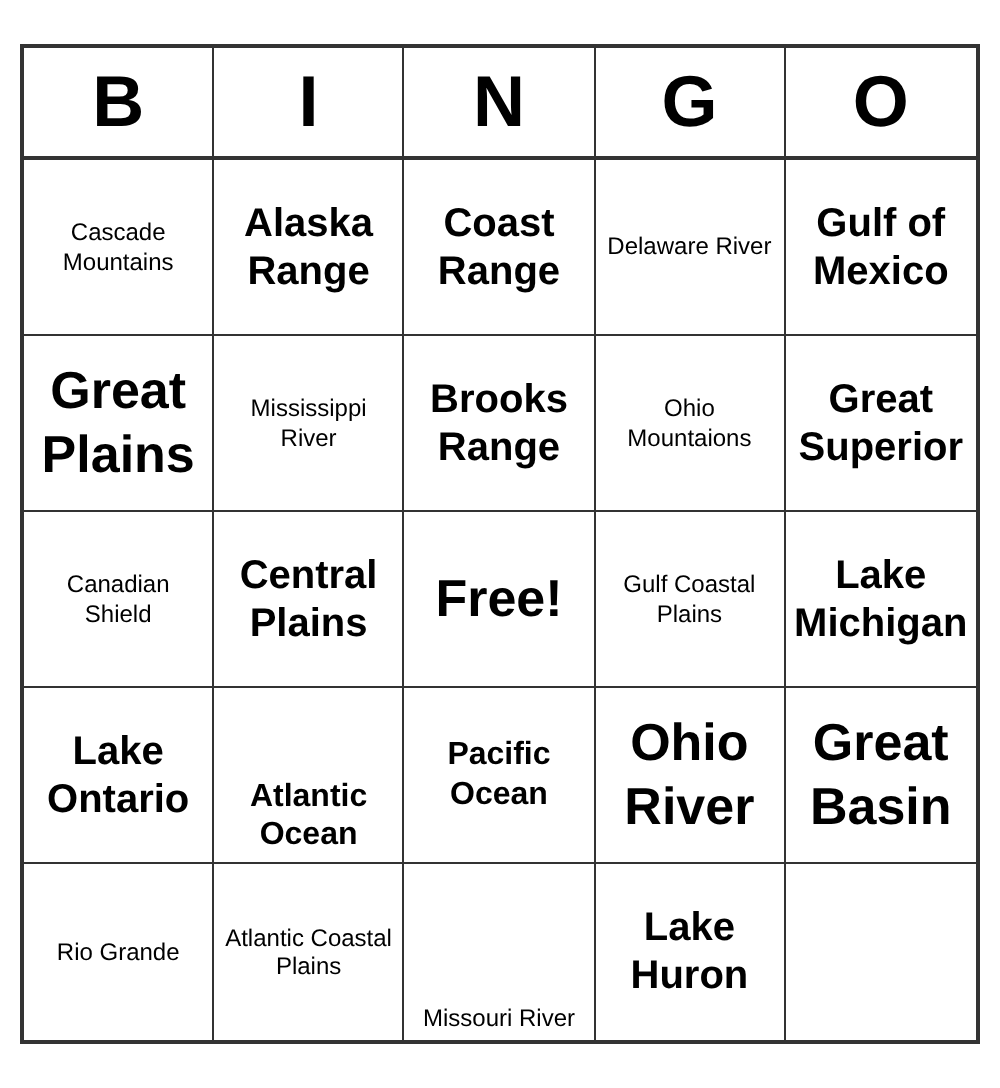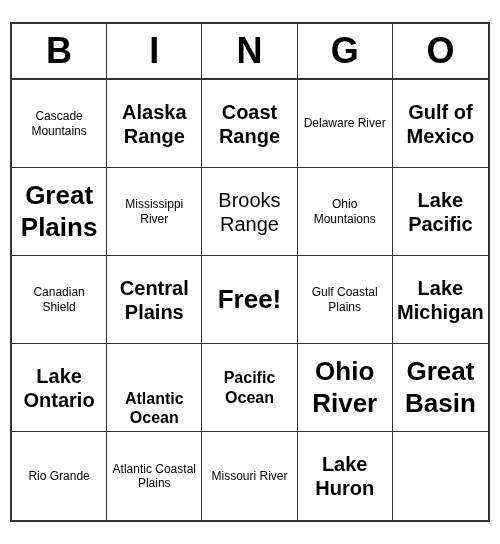--- a/index.html
+++ b/index.html
@@ -85,28 +85,28 @@
       </div>
       <div class="bingo-cell" style="font-size: 20px; font-weight: bold;">
         <span class="cell-text">Gulf of Mexico</span>
       </div>
       <div class="bingo-cell" style="font-size: 26px; font-weight: bold;">
         <span class="cell-text">Great Plains</span>
       </div>
       <div class="bingo-cell" style="font-size: 12px;">
         <span class="cell-text">Mississippi River</span>
       </div>
-      <div class="bingo-cell" style="font-size: 20px; font-weight: normal;">
+      <div class="bingo-cell" style="font-size: 20px; font-weight: bold;">
         <span class="cell-text">Brooks Range</span>
       </div>
       <div class="bingo-cell" style="font-size: 12px;">
         <span class="cell-text">Ohio Mountaions</span>
       </div>
       <div class="bingo-cell" style="font-size: 20px; font-weight: bold;">
-        <span class="cell-text">Lake Pacific</span>
+        <span class="cell-text">Great Superior</span>
       </div>
       <div class="bingo-cell" style="font-size: 12px;">
         <span class="cell-text">Canadian Shield</span>
       </div>
       <div class="bingo-cell" style="font-size: 20px; font-weight: bold;">
         <span class="cell-text">Central Plains</span>
       </div>
       <div class="bingo-cell" style="font-size: 26px; font-weight: bold;">
         <span class="cell-text">Free!</span>
       </div>
@@ -130,20 +130,20 @@
       </div>
       <div class="bingo-cell" style="font-size: 26px; font-weight: bold;">
         <span class="cell-text">Great Basin</span>
       </div>
       <div class="bingo-cell" style="font-size: 12px;">
         <span class="cell-text">Rio Grande</span>
       </div>
       <div class="bingo-cell" style="font-size: 12px;">
         <span class="cell-text">Atlantic Coastal Plains</span>
       </div>
-      <div class="bingo-cell" style="font-size: 12px;">
+      <div class="bingo-cell" style="font-size: 12px; align-items: flex-end;">
         <span class="cell-text">Missouri River</span>
       </div>
       <div class="bingo-cell" style="font-size: 20px; font-weight: bold;">
         <span class="cell-text">Lake Huron</span>
       </div>
     </div>
 </div>
 
 </body></html>

